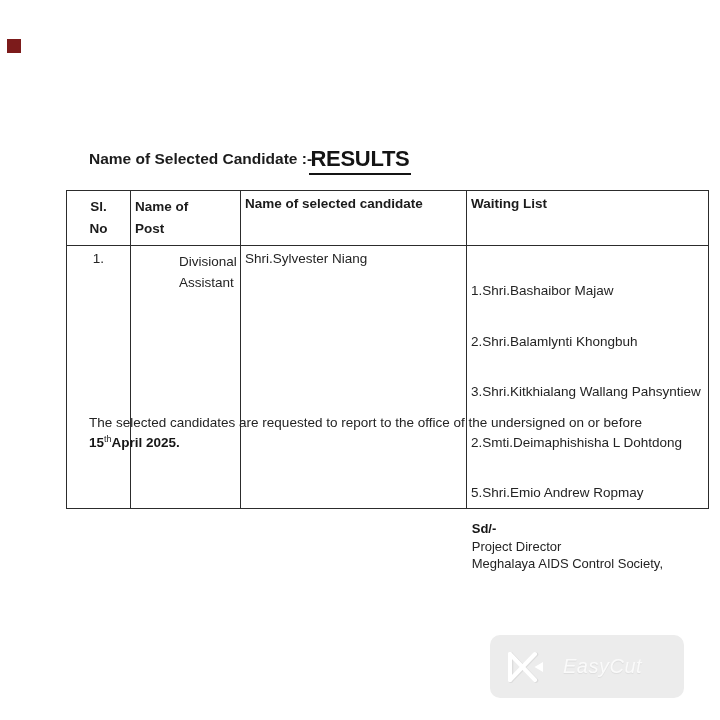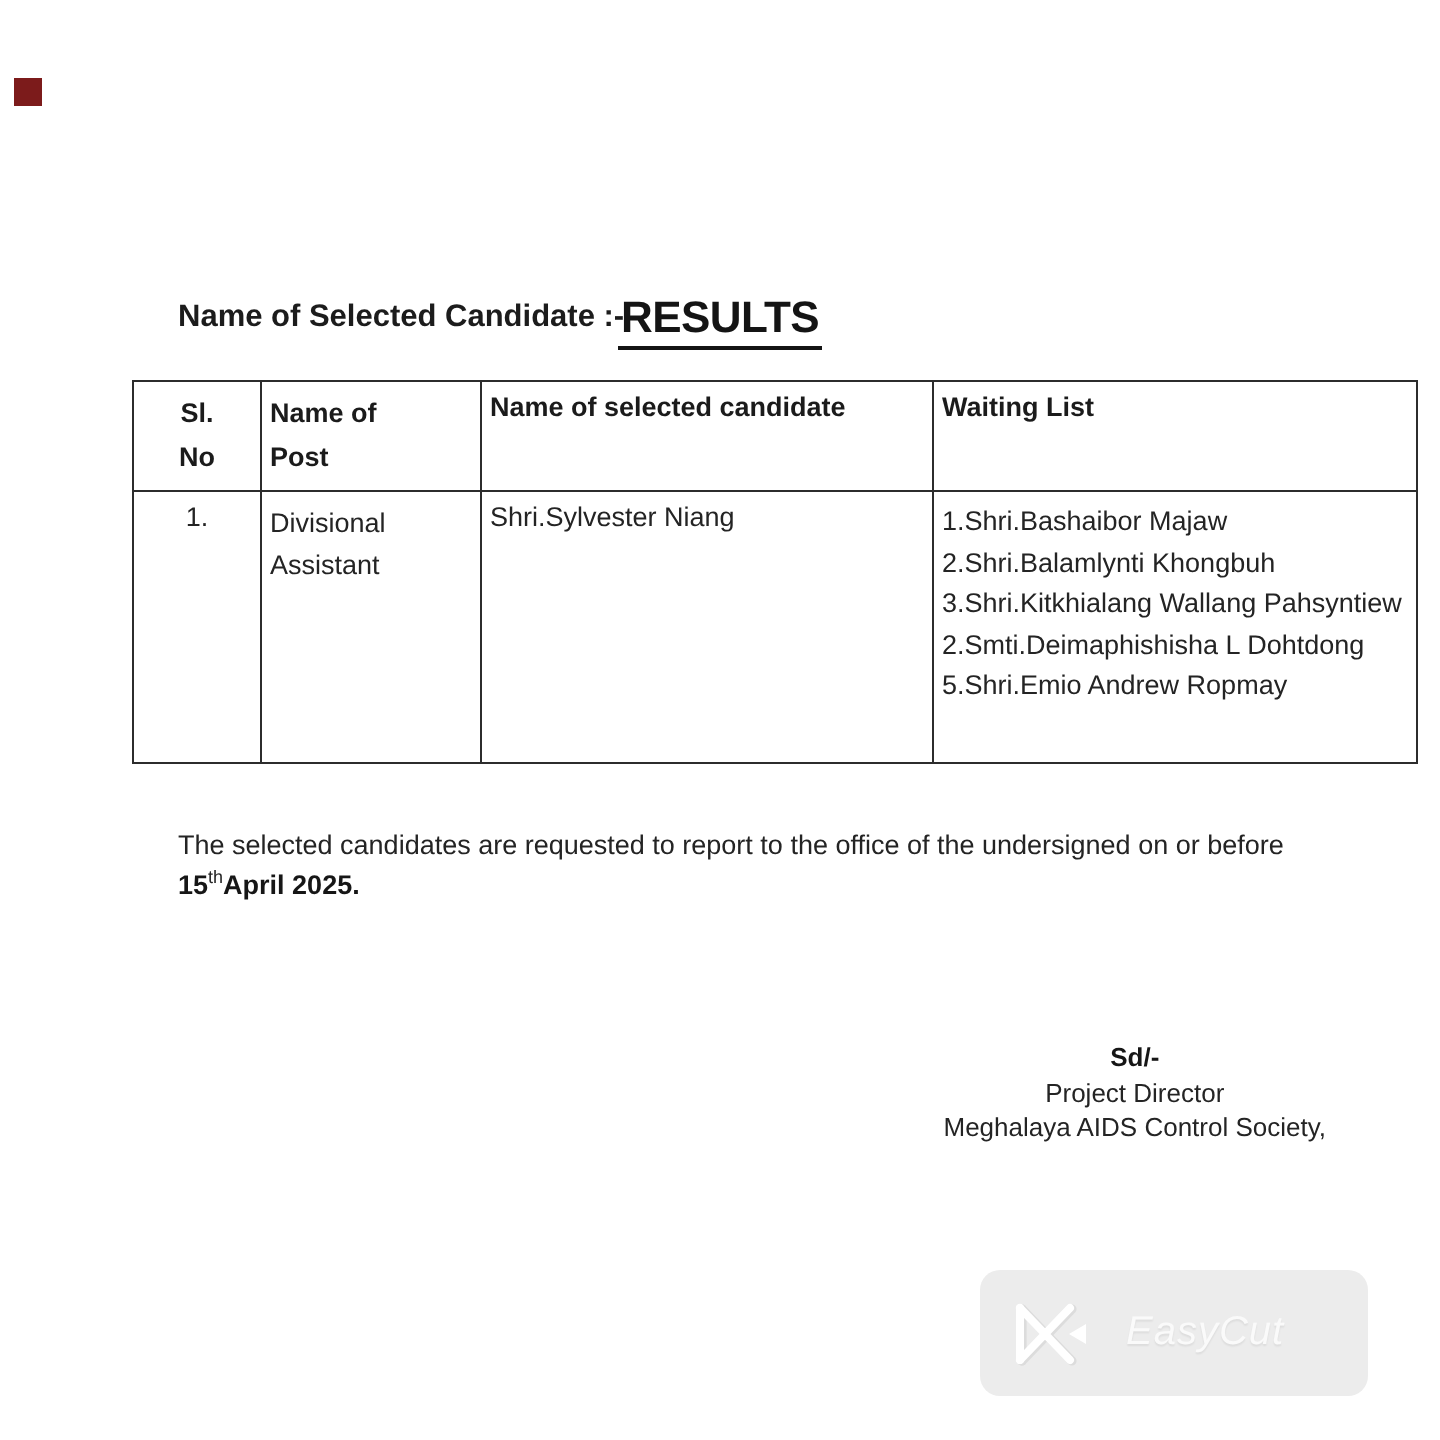--- a/index.html
+++ b/index.html
@@ -60,38 +60,38 @@
   }
   .results-table .hdr { font-weight: bold; color: #1b1b1b; }
   .row-header { height: 55px; }
   .row-body   { height: 136px; }
   .cell-slno { text-align: center; }
   .cell-post { padding-left: 25px; }
   .cell-cand-h { padding-left: 7px; }
   .cell-wait-h { padding-left: 22px; }
   .cell-cand-b { padding-left: 30px; }
   .cell-wait-b { padding-left: 4px; font-size: 13px; }
-  .two-line div { line-height: 21px; }
+  .two-line div { line-height: 21px; margin-left: 44px; }
   .hdr-two div { line-height: 22px; }
-  .wait-line { line-height: 20.5px; white-space: nowrap; }
+  .wait-line { line-height: 20.5px; white-space: nowrap; margin-top: 30px; }
 
   
   .note {
     left: 89px; top: 413px; width: 580px;
     font-size: 13.5px;
     line-height: 20px;
     color: #242424;
   }
   .note b { color: #161616; }
   .note sup { font-size: 9px; font-weight: normal; vertical-align: super; line-height: 0; }
 
   
   .signature {
     right: 57px; top: 520px;
-    text-align: center;
+    text-align: left;
     font-size: 13px;
     line-height: 17.5px;
     color: #242424;
   }
   .signature .sd { font-weight: bold; color: #161616; }
 
   
   .watermark {
     left: 490px; top: 635px;
     width: 194px; height: 63px;

